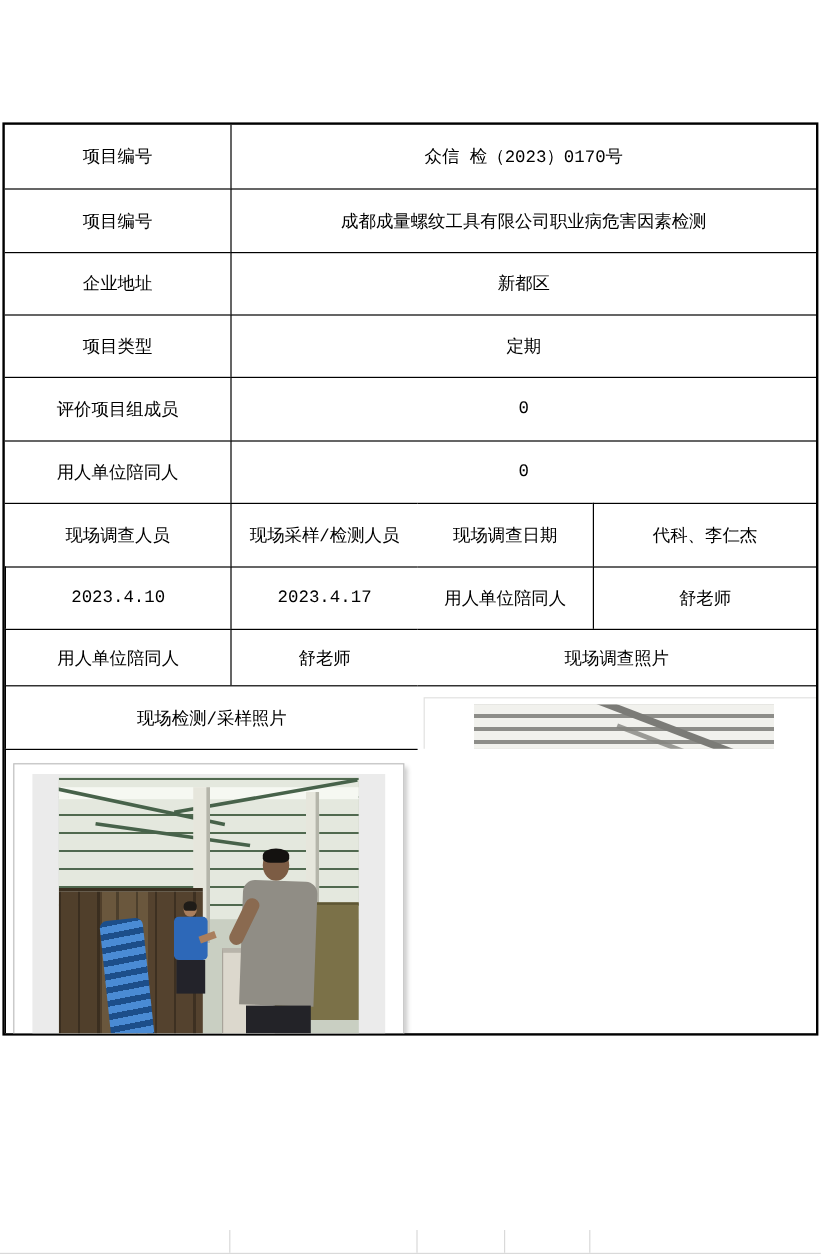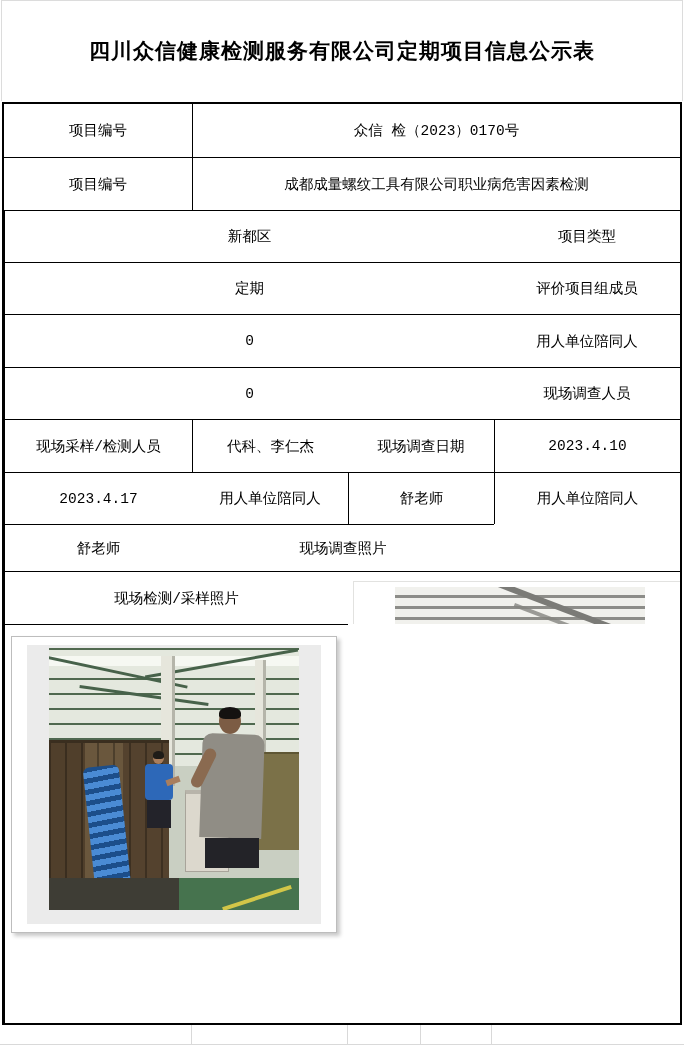--- a/index.html
+++ b/index.html
@@ -13,21 +13,21 @@
   
   .titlebar {
     position:absolute; left:1px; top:0; width:682px; height:101px;
     border:1px solid #dcdcdc; border-bottom:none;
     display:flex; align-items:center; justify-content:center;
   }
   .titlebar h1 { font-size:21px; font-weight:bold; letter-spacing:1px; }
 
   
   .tbl {
-    position:absolute; left:2px; top:102px; width:680px; height:923px;
+    position:absolute; left:2px; top:102px; width:680px; height:761px;
     border:2px solid #000;
     display:grid;
     grid-template-columns:188px 156px 146px 1fr;
     grid-template-rows:53px 53px 52px 52px 53px 52px 53px 52px 47px 53px 1fr;
   }
   .cell {
     display:flex; align-items:center; justify-content:center;
     font-size:14.5px; text-align:center; padding:2px 4px; overflow:hidden;
   }
   .bt { border-top:1.5px solid #000; }
@@ -117,48 +117,46 @@
   .rp .floor { position:absolute; left:0; bottom:0; width:100%; height:32px;
       background:linear-gradient(90deg,#3e3d35 0 52%,#46734e 52%); }
   .rp .yline { position:absolute; right:6px; bottom:10px; width:72px; height:4px;
       background:#d2c648; transform:rotate(-18deg); }
 </style>
 </head>
 <body>
 
 <div class="page">
 
-  <div class="titlebar">
-    <h1>四川众信健康检测服务有限公司定期项目信息公示表</h1>
-  </div>
 
   <div class="tbl">
 
     <div class="cell">项目编号</div>
     <div class="cell sp3 bl">众信 检（2023）0170号</div>
 
     <div class="cell bt">项目编号</div>
     <div class="cell sp3 bt bl">成都成量螺纹工具有限公司职业病危害因素检测</div>
 
+    <div class="cell bt">企业地址</div>
     <div class="cell sp3 bt bl">新都区</div>
 
     <div class="cell bt">项目类型</div>
     <div class="cell sp3 bt bl">定期</div>
 
     <div class="cell bt">评价项目组成员</div>
     <div class="cell sp3 bt bl">0</div>
 
     <div class="cell bt">用人单位陪同人</div>
     <div class="cell sp3 bt bl">0</div>
 
     <div class="cell bt">现场调查人员</div>
     <div class="cell bt bl">现场采样/检测人员</div>
+    <div class="cell bt">现场调查日期</div>
+
     <div class="cell bt bl">代科、李仁杰</div>
-
-    <div class="cell bt">现场调查日期</div>
     <div class="cell bt bl">2023.4.10</div>
     <div class="cell bt bl">2023.4.17</div>
 
     <div class="cell bt">用人单位陪同人</div>
     <div class="cell bt bl">舒老师</div>
     <div class="cell bt bl">用人单位陪同人</div>
     <div class="cell bt bl">舒老师</div>
 
     <div class="cell sp2 bt">现场调查照片</div>
     <div class="cell sp2 bt bl">现场检测/采样照片</div>

